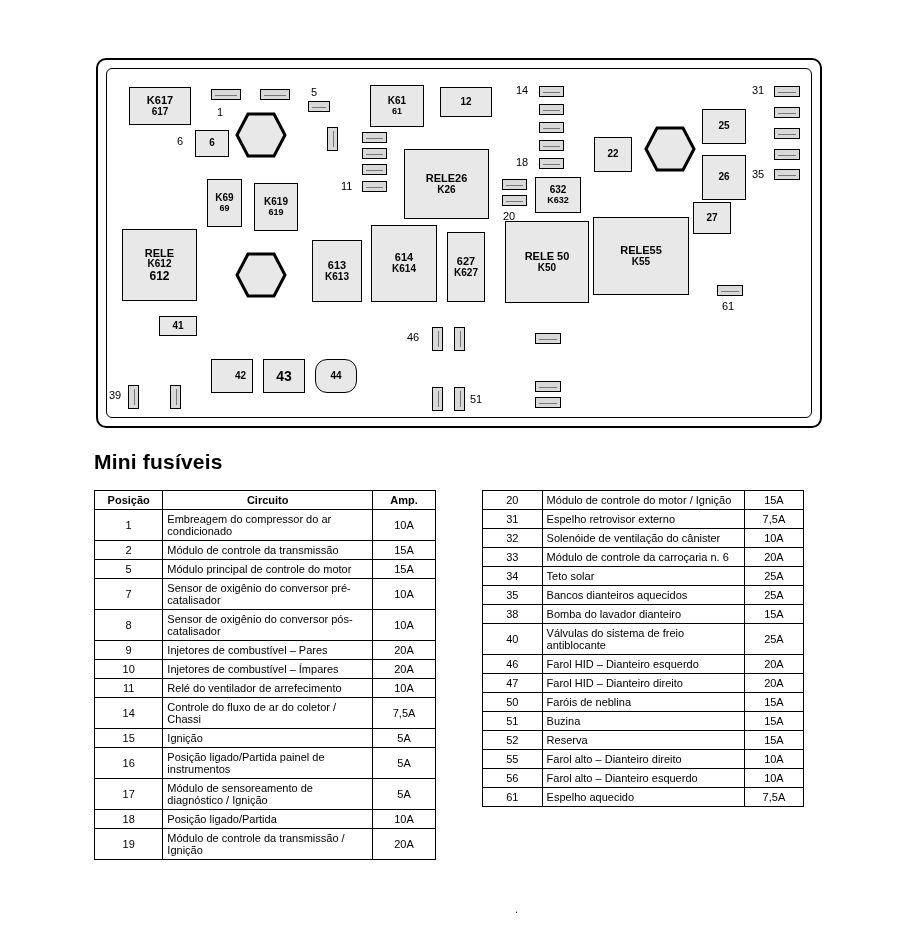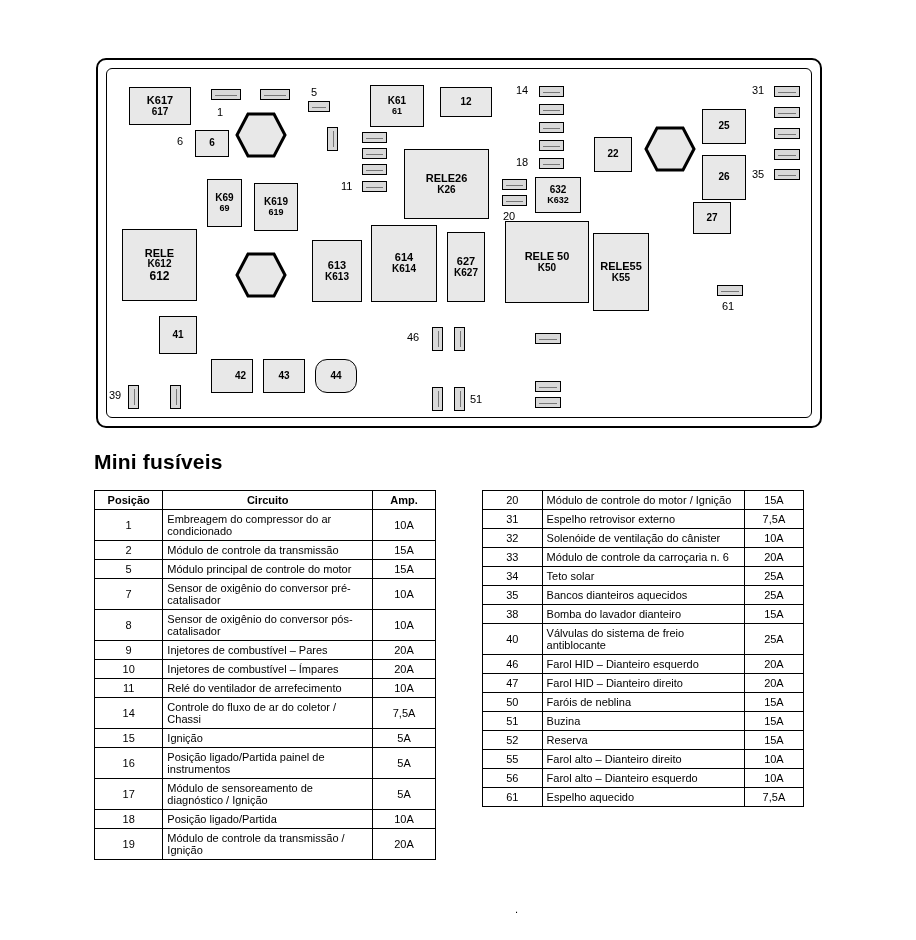--- a/index.html
+++ b/index.html
@@ -215,48 +215,48 @@
           <span class="l2" style="font-size:10px">K614</span>
         </div>
         <div class="blk" style="left: 340px; top: 163px; width: 38px; height: 70px;">
           <span class="l1" style="font-size:11px">627</span>
           <span class="l2" style="font-size:10px">K627</span>
         </div>
         <div class="blk" style="left: 398px; top: 152px; width: 84px; height: 82px;">
           <span class="l1" style="font-size:11px">RELE 50</span>
           <span class="l2" style="font-size:10px">K50</span>
         </div>
-        <div class="blk" style="left: 486px; top: 148px; width: 56px; height: 78px; margin-top: 16px;">
+        <div class="blk" style="left: 486px; top: 148px; width: 96px; height: 78px;">
           <span class="l1" style="font-size:11px">RELE55</span>
           <span class="l2" style="font-size:10px">K55</span>
         </div>
         <div class="blk" style="left: 487px; top: 68px; width: 38px; height: 35px;">
           <span class="l1" style="font-size:10px">22</span>
         </div>
         <div class="blk" style="left: 595px; top: 40px; width: 44px; height: 35px;">
           <span class="l1" style="font-size:10px">25</span>
         </div>
         <div class="blk" style="left: 595px; top: 86px; width: 44px; height: 45px;">
           <span class="l1" style="font-size:10px">26</span>
         </div>
         <div class="blk" style="left: 586px; top: 133px; width: 38px; height: 32px;">
           <span class="l1" style="font-size:10px">27</span>
         </div>
         <div class="blk" style="left: 428px; top: 108px; width: 46px; height: 36px;">
           <span class="l1" style="font-size:10px">632</span>
           <span class="l2" style="font-size:9px">K632</span>
         </div>
-        <div class="blk" style="left: 52px; top: 247px; width: 38px; height: 38px;">
+        <div class="blk" style="left: 52px; top: 247px; width: 38px; height: 20px;">
           <span class="l1" style="font-size:10px">41</span>
         </div>
         <div class="blk" style="left: 104px; top: 290px; width: 42px; height: 34px; padding-left: 17px;">
           <span class="l1" style="font-size:10px">42</span>
         </div>
         <div class="blk" style="left: 156px; top: 290px; width: 42px; height: 34px;">
-          <span class="l1" style="font-size:10px">43</span>
+          <span class="l1" style="font-size:14px">43</span>
         </div>
         <div class="blk" style="left: 208px; top: 290px; width: 42px; height: 34px; border-radius: 12px;">
           <span class="l1" style="font-size:10px">44</span>
         </div>
         <div class="mini" style="left: 104px; top: 20px; width: 30px; height: 11px;"></div>
         <div class="mini" style="left: 153px; top: 20px; width: 30px; height: 11px;"></div>
         <div class="mini" style="left: 201px; top: 32px; width: 22px; height: 11px;"></div>
         <div class="mini" style="left: 255px; top: 63px; width: 25px; height: 11px;"></div>
         <div class="mini" style="left: 255px; top: 79px; width: 25px; height: 11px;"></div>
         <div class="mini" style="left: 255px; top: 95px; width: 25px; height: 11px;"></div>

